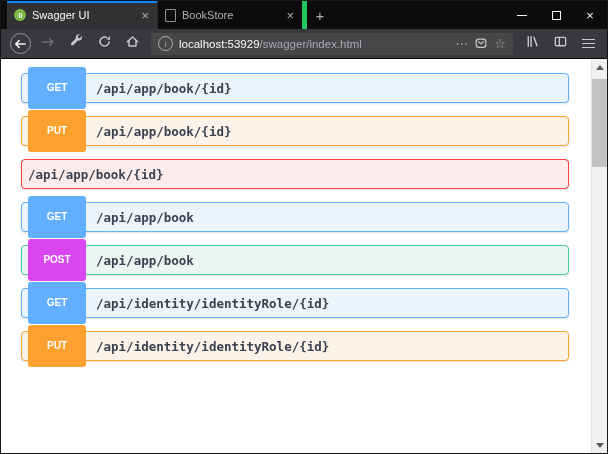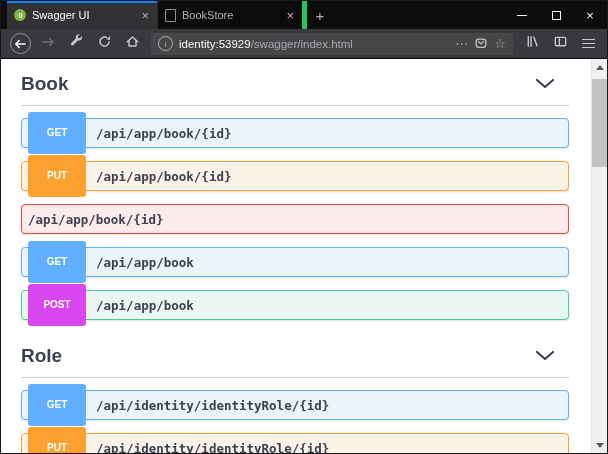--- a/index.html
+++ b/index.html
@@ -131,21 +131,21 @@
     <div class="tbtn">
       <span>
         <svg width="15" height="15" viewBox="0 0 16 16">
           <path d="M2.5 8.2 L8 3.2 L13.5 8.2 M4.3 7 V12.8 H11.7 V7" fill="none" stroke="#c8c8cb" stroke-width="1.5" stroke-linejoin="round" stroke-linecap="round"></path>
         </svg>
       </span>
     </div>
 
     <div class="urlbar">
       <span class="info-circle">i</span>
-      <span class="url-text"><span class="url-host">identity:53929</span><span class="url-path">/swagger/index.html</span></span>
+      <span class="url-text"><span class="url-host">localhost:53929</span><span class="url-path">/swagger/index.html</span></span>
       <span class="url-spacer"></span>
       <span class="dots">⋯</span>
       <span>
         <svg width="14" height="14" viewBox="0 0 16 16">
           <rect x="2.5" y="3.5" width="11" height="9.5" rx="3" fill="none" stroke="#c8c8cb" stroke-width="1.4"></rect>
           <path d="M5.3 6.5 L8 9 L10.7 6.5" fill="none" stroke="#c8c8cb" stroke-width="1.4" stroke-linecap="round" stroke-linejoin="round"></path>
         </svg>
       </span>
       <span class="star">☆</span>
     </div>
@@ -170,28 +170,20 @@
         <span></span>
           <span></span>
           <span></span>
       </span>
     </div>
   </div>
 
   <div class="page">
     <div id="sections">
   <section>
-    <div class="tag-header">
-      <h3 class="section-title">Book</h3>
-      <span class="chev">
-        <svg width="20" height="11" viewBox="0 0 20 11">
-          <polyline points="2,2 10,9 18,2" fill="none" stroke="#3b4151" stroke-width="2.2" stroke-linecap="round" stroke-linejoin="round"></polyline>
-        </svg>
-      </span>
-    </div>
     <div class="ops">
   <div class="opblock" style="border-color: rgb(97, 175, 254); background: rgb(235, 243, 251);">
     <span class="method-badge" style="background: rgb(97, 175, 254);">GET</span>
     <span class="path">/api/app/book/{id}</span>
   </div>
 
   <div class="opblock" style="border-color: rgb(252, 161, 48); background: rgb(251, 243, 232);">
     <span class="method-badge" style="background: rgb(252, 161, 48);">PUT</span>
     <span class="path">/api/app/book/{id}</span>
   </div>
@@ -206,28 +198,20 @@
   </div>
 
   <div class="opblock" style="border-color: rgb(73, 204, 144); background: rgb(234, 246, 241);">
     <span class="method-badge" style="background: #d946ef;">POST</span>
     <span class="path">/api/app/book</span>
   </div>
 </div>
   </section>
 
   <section>
-    <div class="tag-header">
-      <h3 class="section-title">Role</h3>
-      <span class="chev">
-        <svg width="20" height="11" viewBox="0 0 20 11">
-          <polyline points="2,2 10,9 18,2" fill="none" stroke="#3b4151" stroke-width="2.2" stroke-linecap="round" stroke-linejoin="round"></polyline>
-        </svg>
-      </span>
-    </div>
     <div class="ops">
   <div class="opblock" style="border-color: rgb(97, 175, 254); background: rgb(235, 243, 251);">
     <span class="method-badge" style="background: rgb(97, 175, 254);">GET</span>
     <span class="path">/api/identity/identityRole/{id}</span>
   </div>
 
   <div class="opblock" style="border-color: rgb(252, 161, 48); background: rgb(251, 243, 232);">
     <span class="method-badge" style="background: rgb(252, 161, 48);">PUT</span>
     <span class="path">/api/identity/identityRole/{id}</span>
   </div>

